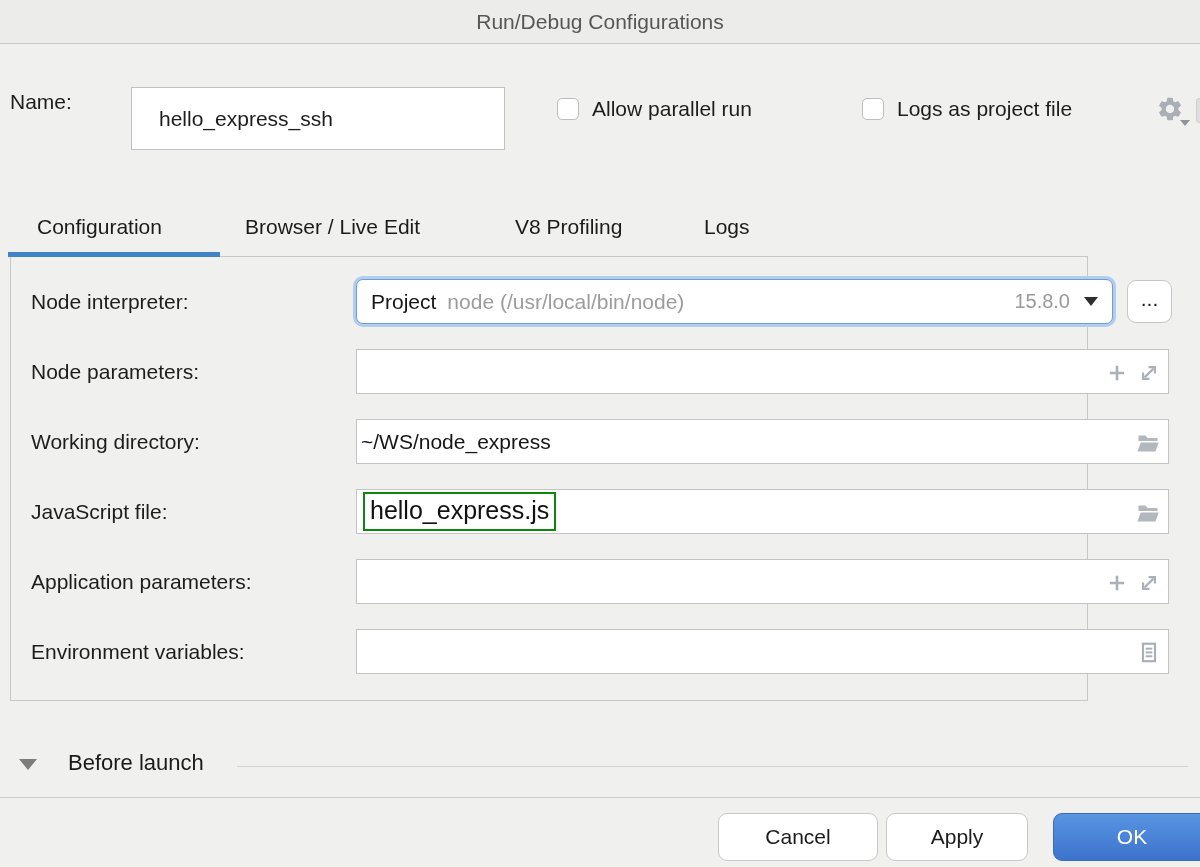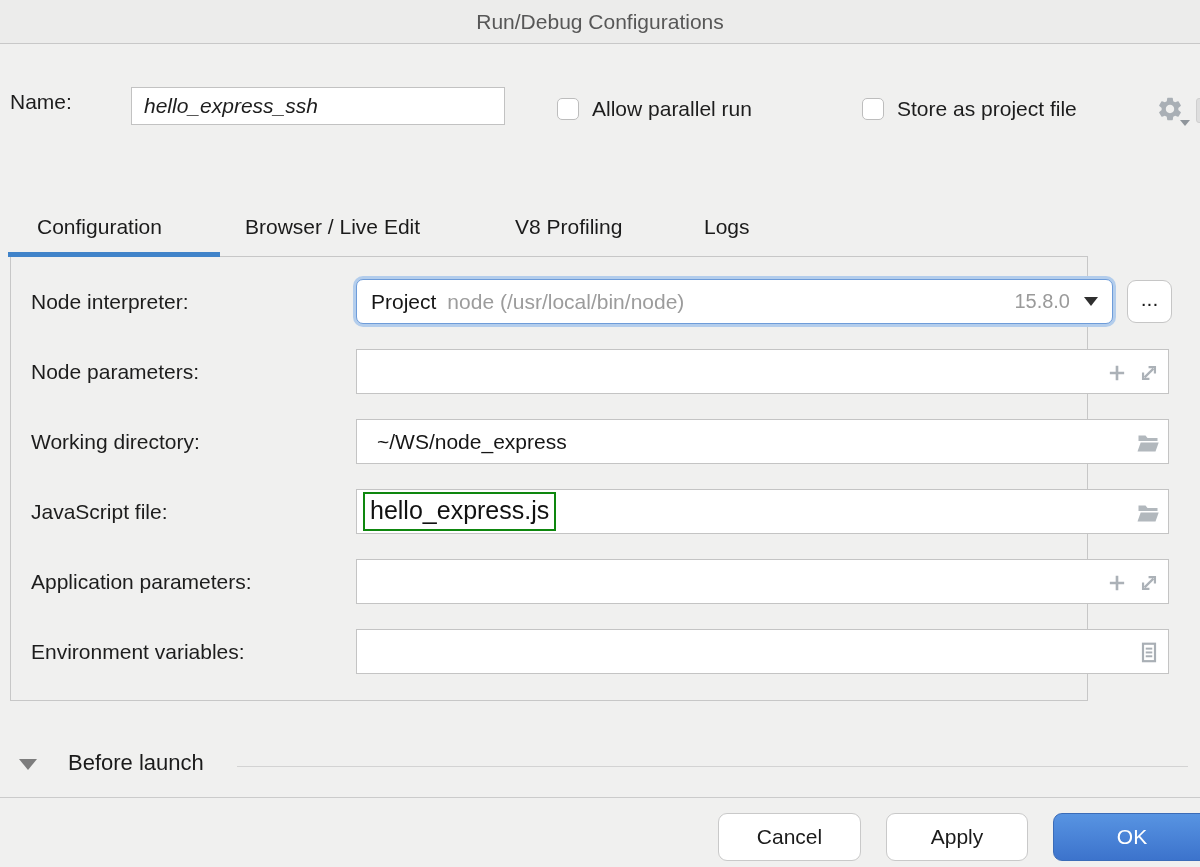--- a/index.html
+++ b/index.html
@@ -13,23 +13,23 @@
   }
   
   .titlebar {
     position:absolute; top:0; left:0; width:1200px; height:44px;
     background:#ececeb; border-bottom:1px solid #c8c8c8;
     text-align:center; line-height:43px; font-size:21px; color:#575757;
   }
   
   .name-label { position:absolute; left:10px; top:79px; height:45px; line-height:45px; font-size:21px; }
   .name-input {
-    position:absolute; left:131px; top:87px; width:374px; height:38px;
-    border:1px solid #c2c2c2; background:#fff; font-size:21px; padding:0 12px;
-    font-family:"Liberation Sans","DejaVu Sans",sans-serif; color:#1d1d1d; outline:none;font-style:italic;
+    position:absolute; left:131px; top:87px; width:374px; height:63px;
+    border:1px solid #c2c2c2; background:#fff; font-size:21px; padding:0 27px;
+    font-family:"Liberation Sans","DejaVu Sans",sans-serif; color:#1d1d1d; outline:none;
   }
   .checkbox { position:absolute; top:86px; height:45px; display:flex; align-items:center; gap:13px; }
   .cb-parallel { left:557px; } .cb-store { left:862px; }
   .cb-box { width:22px; height:22px; background:#fff; border:1.5px solid #bdbdbd; border-radius:5px; flex:0 0 auto; }
   .cb-text { font-size:21px; white-space:nowrap; }
   .gear-wrap { position:absolute; left:1156px; top:95px; width:34px; height:32px; cursor:pointer; }
   .gear-caret { position:absolute; right:0; bottom:1px; width:0; height:0;
     border-left:5px solid transparent; border-right:5px solid transparent; border-top:6px solid #8f959b; }
   .edge-partial { position:absolute; left:1196px; top:98px; width:9px; height:25px;
     background:#dedede; border:1px solid #cfcfcf; border-radius:3px; }
@@ -49,35 +49,35 @@
     display:flex; align-items:center; padding:0 14px; cursor:default; }
   .combo-primary { font-size:21px; color:#161616; }
   .combo-secondary { font-size:21px; color:#9c9c9c; margin-left:11px; white-space:nowrap; overflow:hidden;text-align:right; }
   .combo-spacer { flex:1; }
   .combo-version { font-size:20px; color:#9a9a9a; }
   .combo-caret { width:0; height:0; margin-left:14px;
     border-left:7px solid transparent; border-right:7px solid transparent; border-top:9px solid #2f2f2f; }
   .browse-btn { position:absolute; left:1116px; width:45px; height:43px;
     background:#fff; border:1px solid #c6c6c6; border-radius:9px;
     font-size:21px; text-align:center; line-height:36px; color:#1b1b1b; cursor:pointer; }
-  .fld-text { font-size:21px; color:#161616; padding-left:20px; }
+  .fld-text { font-size:21px; color:#161616; padding-left:4px; }
   .js-green { display:inline-block; margin-left:6px; border:2px solid #0e870e;
     padding:3px 5px 4px 5px; font-size:25px; color:#111; line-height:1.1; }
   
   .bl-caret { position:absolute; left:19px; top:759px; width:0; height:0; cursor:pointer;
     border-left:9px solid transparent; border-right:9px solid transparent; border-top:11px solid #7d7d7d; }
   .bl-text { position:absolute; left:68px; top:750px; font-size:22px; color:#1a1a1a; }
   .bl-line { position:absolute; left:237px; top:766px; width:951px; height:1px; background:#d3d3d3; }
   .footer-divider { position:absolute; left:0; top:797px; width:1200px; height:1px; background:#cbcbcb; }
   
   .btn { position:absolute; top:813px; height:48px; border-radius:9px; font-size:21px;
     font-family:"Liberation Sans","DejaVu Sans",sans-serif; cursor:pointer;
     display:flex; align-items:center; justify-content:center; }
   .btn-plain { background:#ffffff; border:1px solid #c9c9c9; color:#1b1b1b; }
-  .btn-cancel { left:718px; width:143px; }
+  .btn-cancel { left:718px; width:160px; }
   .btn-apply { left:886px; width:142px; }
   .btn-ok { left:1053px; width:158px; color:#fff;
     background:linear-gradient(180deg,#5894e2 0%,#3c73cc 100%); border:1px solid #3b6cb8; }
   svg { display:block; }
 </style>
 </head>
 <body>
 
 <div class="titlebar">
   <span>Run/Debug Configurations</span>
@@ -85,21 +85,21 @@
 
 <div class="name-label">Name:</div>
 <input class="name-input" type="text" value="hello_express_ssh" style="">
 
 <div class="checkbox cb-parallel">
   <span class="cb-box"></span>
   <span class="cb-text">Allow parallel run</span>
 </div>
 <div class="checkbox cb-store">
   <span class="cb-box"></span>
-  <span class="cb-text">Store as project file</span>
+  <span class="cb-text">Logs as project file</span>
 </div>
 
 <div class="gear-wrap">
   <svg width="28" height="28" viewBox="0 0 24 24">
     <path fill="#a9afb5" d="M19.14 12.94c.04-.3.06-.61.06-.94 0-.32-.02-.64-.07-.94l2.03-1.58c.18-.14.23-.41.12-.61l-1.92-3.32c-.12-.22-.37-.29-.59-.22l-2.39.96c-.5-.38-1.03-.7-1.62-.94l-.36-2.54c-.04-.24-.24-.41-.48-.41h-3.84c-.24 0-.43.17-.47.41l-.36 2.54c-.59.24-1.13.57-1.62.94l-2.39-.96c-.22-.08-.47 0-.59.22L2.74 8.87c-.12.21-.08.47.12.61l2.03 1.58c-.05.3-.09.63-.09.94s.02.64.07.94l-2.03 1.58c-.18.14-.23.41-.12.61l1.92 3.32c.12.22.37.29.59.22l2.39-.96c.5.38 1.03.7 1.62.94l.36 2.54c.05.24.24.41.48.41h3.84c.24 0 .44-.17.47-.41l.36-2.54c.59-.24 1.13-.56 1.62-.94l2.39.96c.22.08.47 0 .59-.22l1.92-3.32c.12-.22.07-.47-.12-.61l-2.01-1.58zM12 15.6c-1.98 0-3.6-1.62-3.6-3.6s1.62-3.6 3.6-3.6 3.6 1.62 3.6 3.6-1.62 3.6-3.6 3.6z"></path>
   </svg>
   <span class="gear-caret"></span>
 </div>
 <div class="edge-partial"></div>
 

